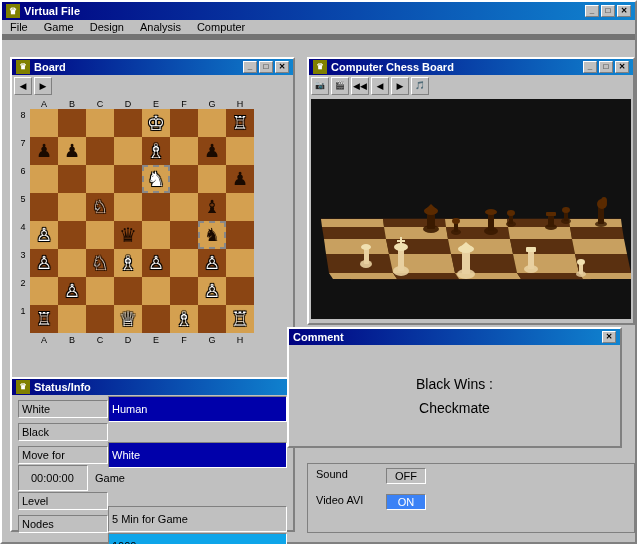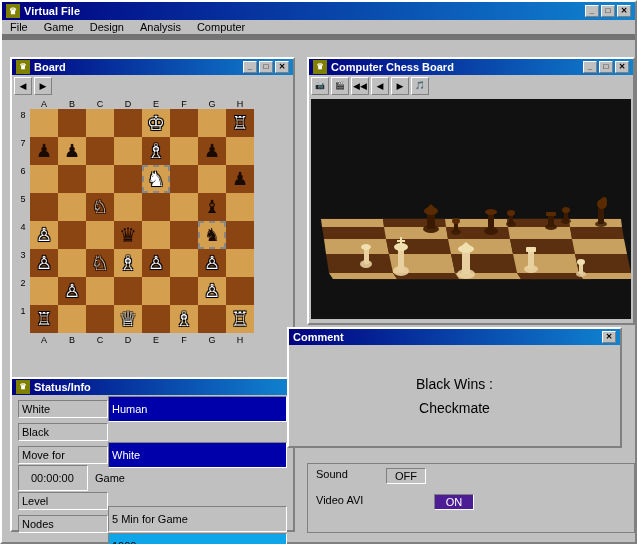--- a/index.html
+++ b/index.html
@@ -360,21 +360,21 @@
       background: #c0c0c0;
       border: 1px solid;
       border-top-color: #808080;
       border-left-color: #808080;
       border-right-color: #ffffff;
       border-bottom-color: #ffffff;
       padding: 1px 3px;
       text-align: center;
     }
 
-    .sv-value.on { background: #4c1d95; color: white; margin-left: 48px; }
+    .sv-value.on { background: #3b82f6; color: white; }
   </style>
 </head>
 <body>
 
 <div class="main-window">
 
   <div class="title-bar">
     <div class="title-bar-left">
       <span class="title-icon">♛</span>
       <span>Virtual File</span>

